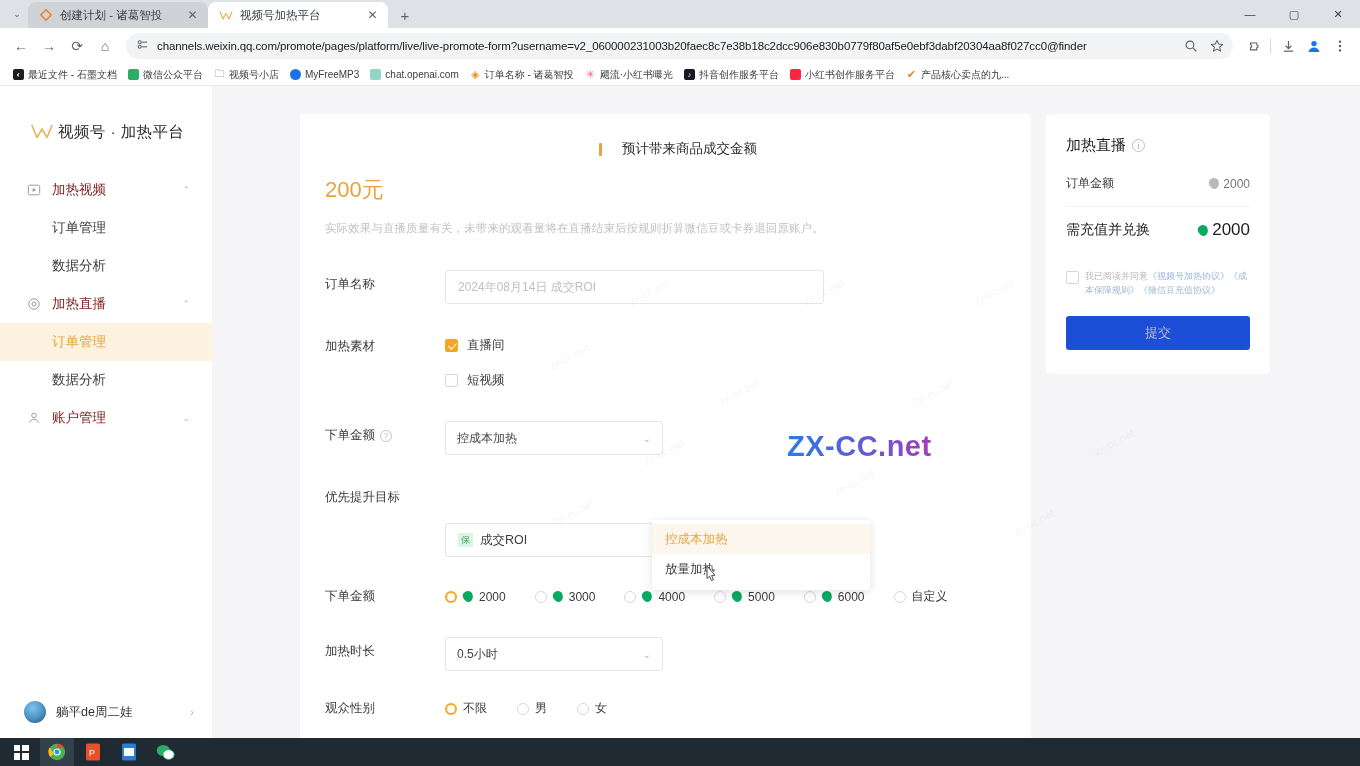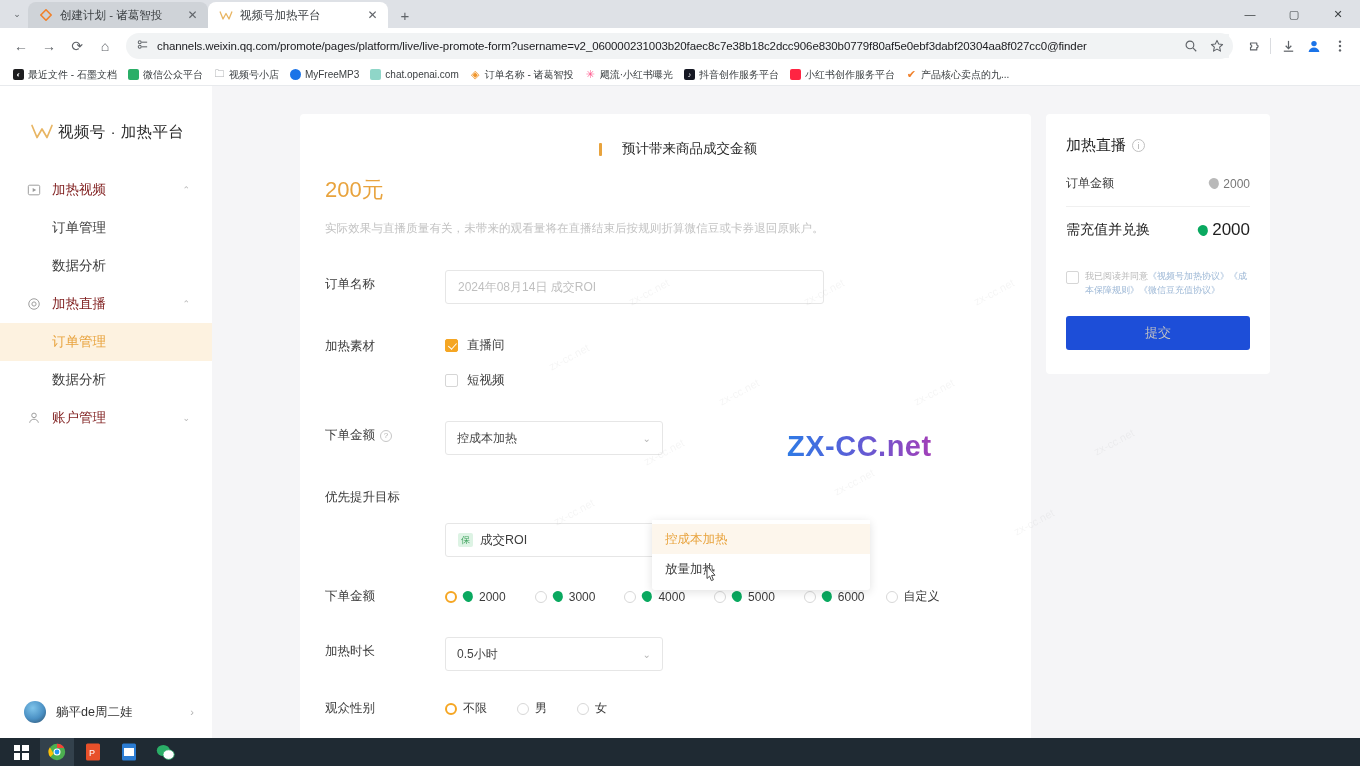--- a/index.html
+++ b/index.html
@@ -466,21 +466,21 @@
             <span class="radio-item" style="margin-right:29px">
               <span class="rdot"></span>
               <span class="bean"></span>
               <span class="rlabel">4000</span>
             </span>
             <span class="radio-item" style="margin-right:29px">
               <span class="rdot"></span>
               <span class="bean"></span>
               <span class="rlabel">5000</span>
             </span>
-            <span class="radio-item" style="margin-right:21px">
+            <span class="radio-item" style="margin-right:29px">
               <span class="rdot"></span>
               <span class="bean"></span>
               <span class="rlabel">6000</span>
             </span>
             <span class="radio-item" style="margin-right:0">
               <span class="rdot"></span>
               <span class="rlabel">自定义</span>
             </span>
           </div>
         </div>

